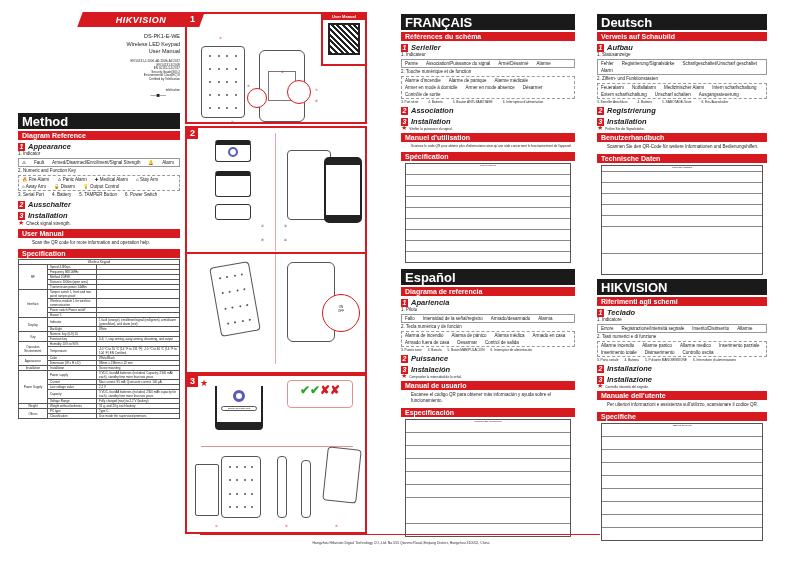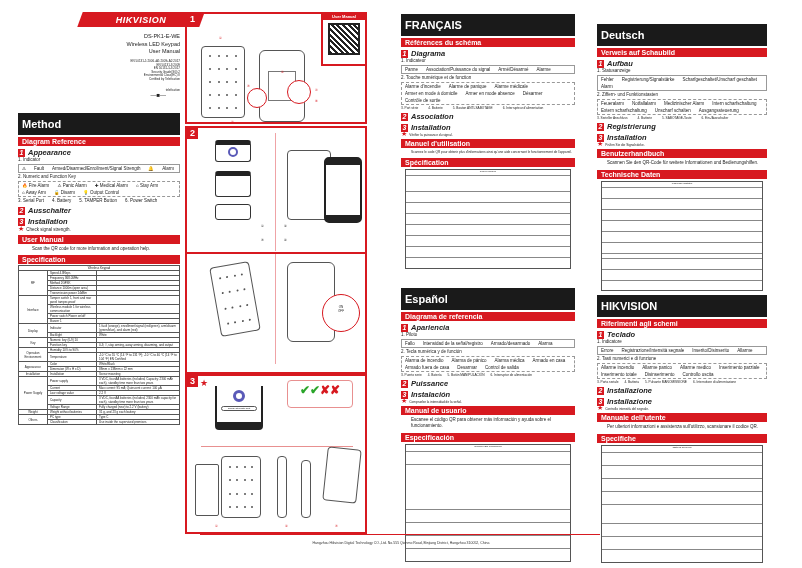--- a/index.html
+++ b/index.html
@@ -1,21 +1,21 @@
 <!DOCTYPE html>
 <html><head>
 <meta charset="utf-8">
 <style>
   * { box-sizing: border-box; margin: 0; padding: 0; }
   body { width: 802px; height: 568px; background: #fff; font-family: "Liberation Sans", sans-serif; color: #222; position: relative; overflow: hidden; }
   .col { position: absolute; top: 0; }
   .red { background: #d71920; color: #fff; }
   .black { background: #1a1a1a; color: #fff; }
   .bar { font-weight: bold; padding: 0 4px; display: flex; align-items: center; }
-  .lang-bar { height: 22px; font-size: 11px; }
+  .lang-bar { height: 16px; font-size: 13px; }
   .sec-bar { height: 9px; font-size: 7px; margin-top: 2px; }
   .num { display: inline-block; background: #d71920; color: #fff; font-weight: bold; font-size: 7px; width: 7px; height: 8px; text-align: center; line-height: 8px; margin-right: 3px; }
   .h-italic { font-style: italic; font-weight: bold; font-size: 7.5px; display: flex; align-items: center; margin-top: 2px; }
   .small { font-size: 4.5px; line-height: 6px; }
   .tiny { font-size: 3.2px; line-height: 4px; }
   .box { border: 1px solid #999; display: flex; flex-wrap: wrap; gap: 2px 8px; padding: 1px 3px; margin: 1px 0; }
   .box.dashed { border-style: dashed; }
   .box span { font-size: 4.5px; white-space: nowrap; }
   .star { color: #d71920; font-size: 7px; margin-right: 2px; }
   table { border-collapse: collapse; width: 100%; }
@@ -353,21 +353,21 @@
     <div class="tiny" style="position:absolute; left:148px; top:148px; color:#d71920;">③</div>
   </div>
 </div>
 
 <div class="col" style="left:401px; width:174px;">
   <div style="margin-top:14px;">
     <div class="bar black lang-bar">FRANÇAIS</div>
     <div class="bar red sec-bar">Références du schéma</div>
     <div class="h-italic">
         <span class="num">1</span>
-        <span>Diagrama</span>
+        <span>Serieller</span>
       </div>
     <div class="small">1. Indicateur</div>
     <div class="box">
       <span>Panne</span>
         <span>Association/Puissance du signal</span>
         <span>Armé/Désarmé</span>
         <span>Alarme</span>
     </div>
     <div class="small">2. Touche numérique et de fonction</div>
     <div class="box dashed">
@@ -392,21 +392,21 @@
     <div class="h-italic">
         <span class="num">3</span>
         <span>Installation</span>
       </div>
     <div class="tiny"><span class="star">★</span><span>Vérifier la puissance du signal.</span></div>
     <div class="bar red sec-bar">Manuel d'utilisation</div>
     <div class="tiny" style="padding:2px 0 2px 10px;">Scannez le code QR pour obtenir plus d'informations ainsi qu'une aide concernant le fonctionnement de l'appareil.</div>
     <div class="bar red sec-bar">Spécification</div>
     <div style="margin:2px 4px; height:100px; border:1px solid #555; font-size:2.5px; text-align:center; background:repeating-linear-gradient(#fff 0 5px,#888 5px 5.5px);"><span style="background:#fff;">Clavier sans fil</span></div>
   </div>
-  <div style="margin-top:19px;">
+  <div style="margin-top:6px;">
     <div class="bar black lang-bar">Español</div>
     <div class="bar red sec-bar">Diagrama de referencia</div>
     <div class="h-italic">
         <span class="num">1</span>
         <span>Apariencia</span>
       </div>
     <div class="small">1. Piloto</div>
     <div class="box">
       <span>Fallo</span>
         <span>Intensidad de la señal/registro</span>
@@ -439,21 +439,21 @@
       </div>
     <div class="tiny"><span class="star">★</span><span>Compruebe la intensidad de la señal.</span></div>
     <div class="bar red sec-bar">Manual de usuario</div>
     <div class="small" style="padding:2px 0 2px 10px;">Escanee el código QR para obtener más información y ayuda sobre el funcionamiento.</div>
     <div class="bar red sec-bar">Especificación</div>
     <div style="margin:2px 4px; height:118px; border:1px solid #555; font-size:2.5px; text-align:center; background:repeating-linear-gradient(#fff 0 6px,#888 6px 6.5px);"><span style="background:#fff;">Teclado LED inalámbrico</span></div>
   </div>
 </div>
 
 <div class="col" style="left:597px; width:170px;">
-  <div style="margin-top:24px;">
+  <div style="margin-top:14px;">
     <div class="bar black lang-bar">Deutsch</div>
     <div class="bar red sec-bar">Verweis auf Schaubild</div>
     <div class="h-italic">
         <span class="num">1</span>
         <span>Aufbau</span>
       </div>
     <div class="small">1. Statusanzeige</div>
     <div class="box">
       <span>Fehler</span>
         <span>Registrierung/Signalstärke</span>

